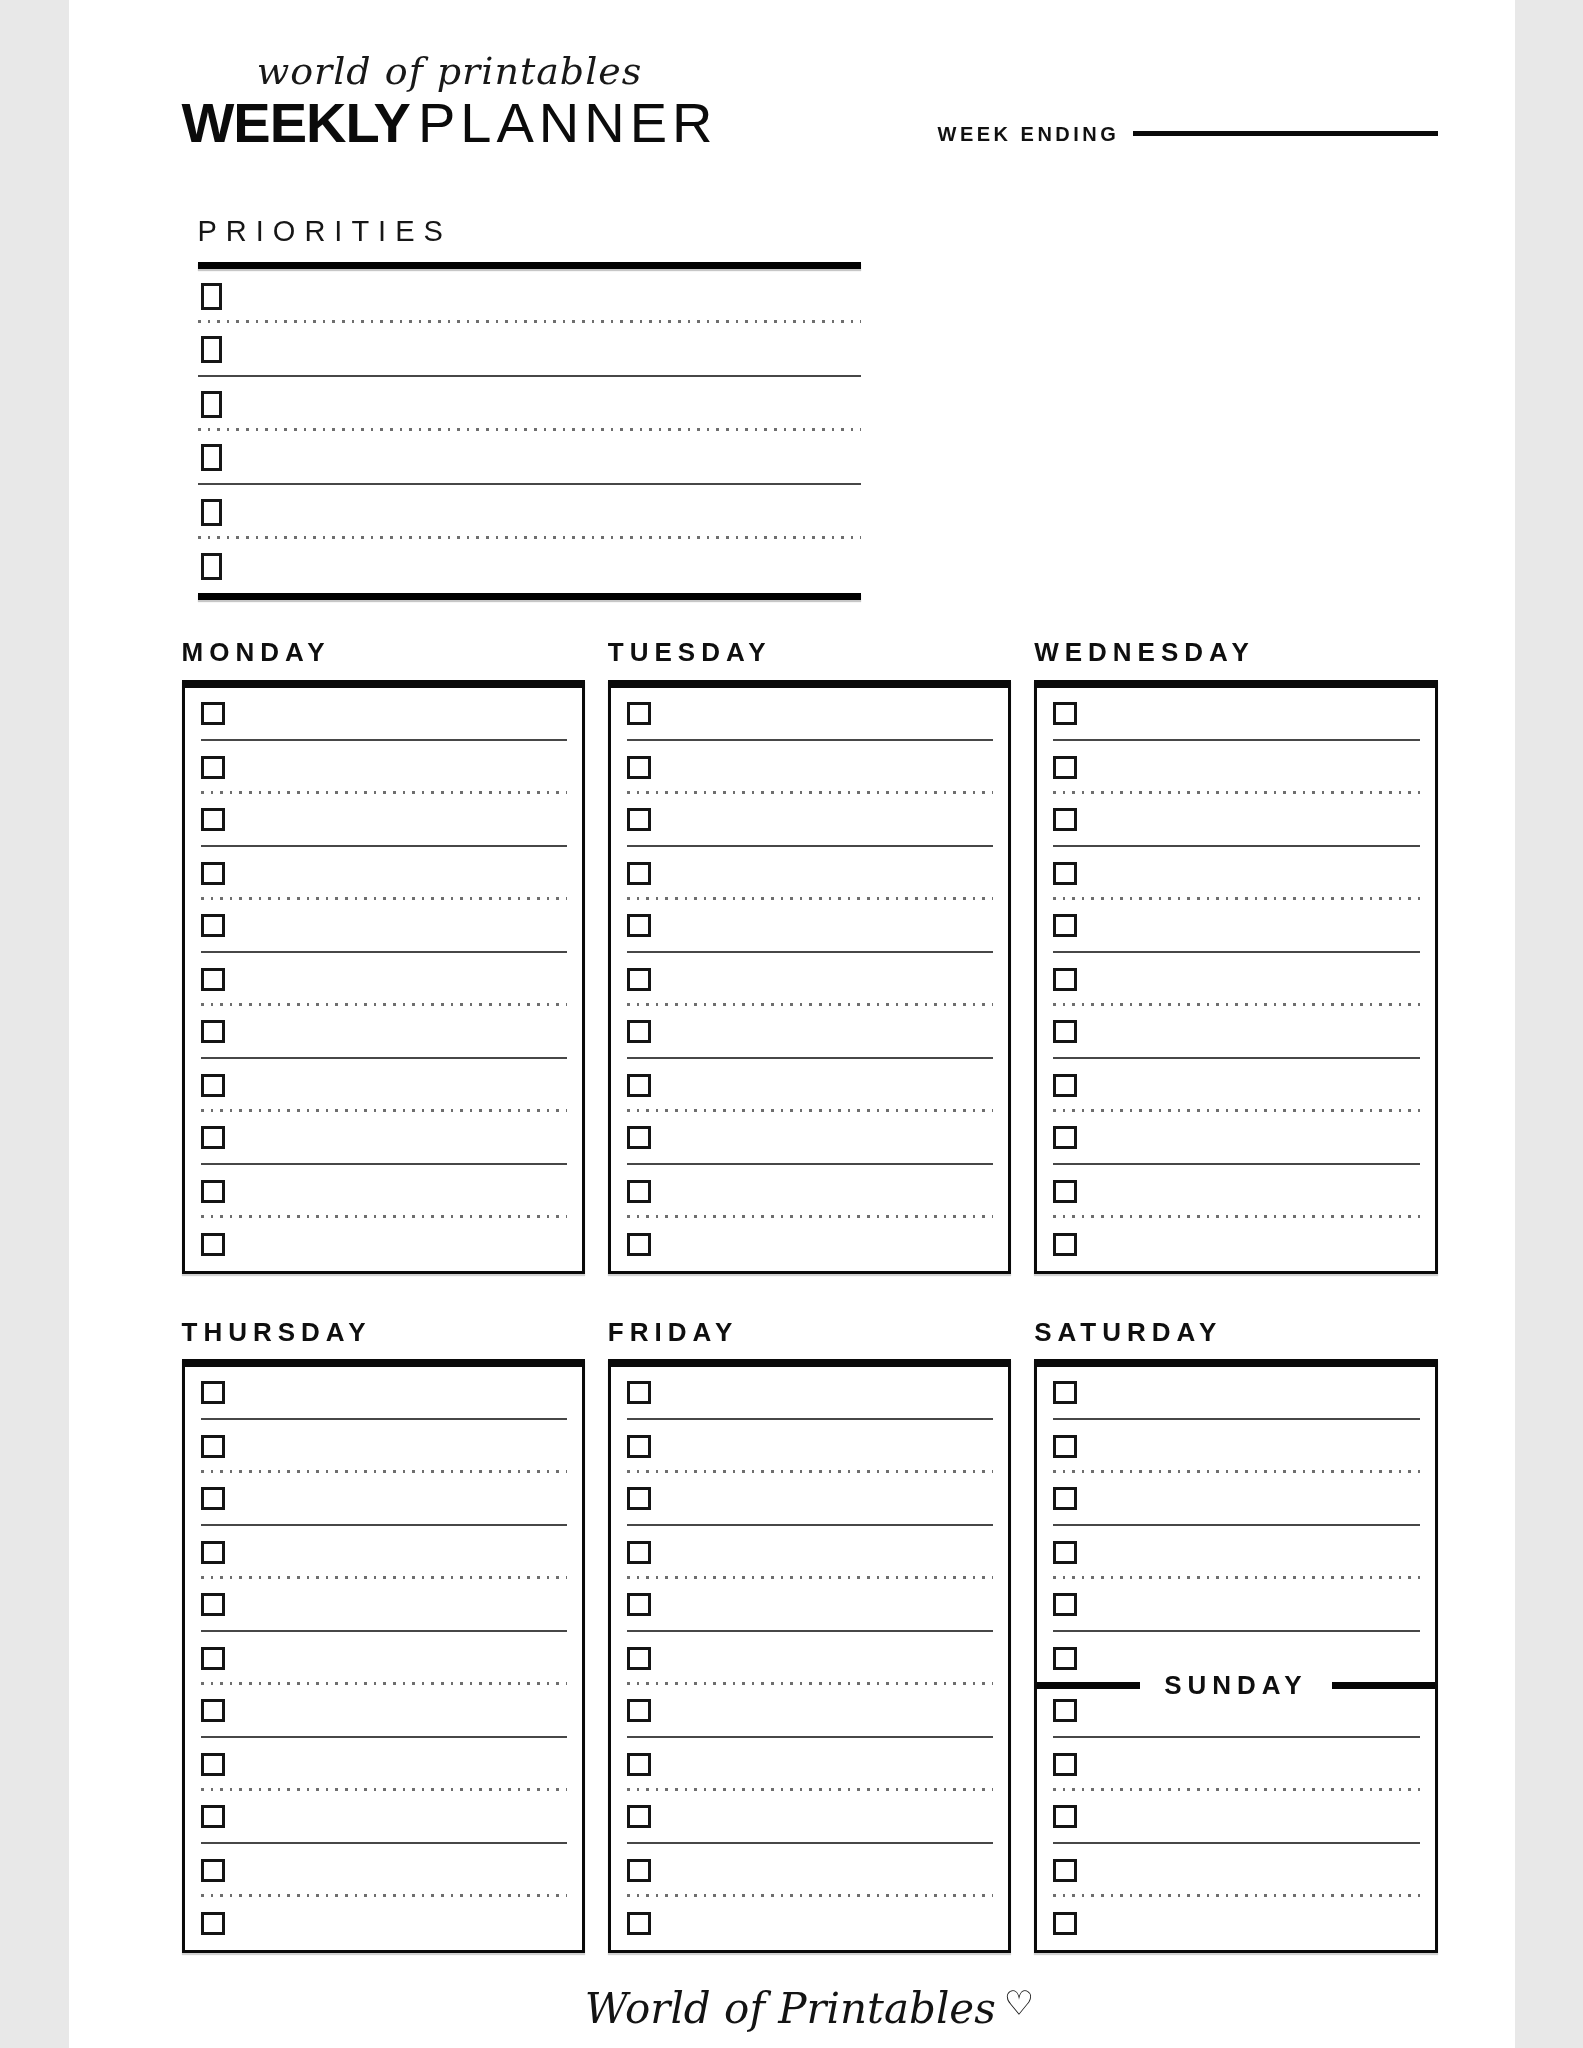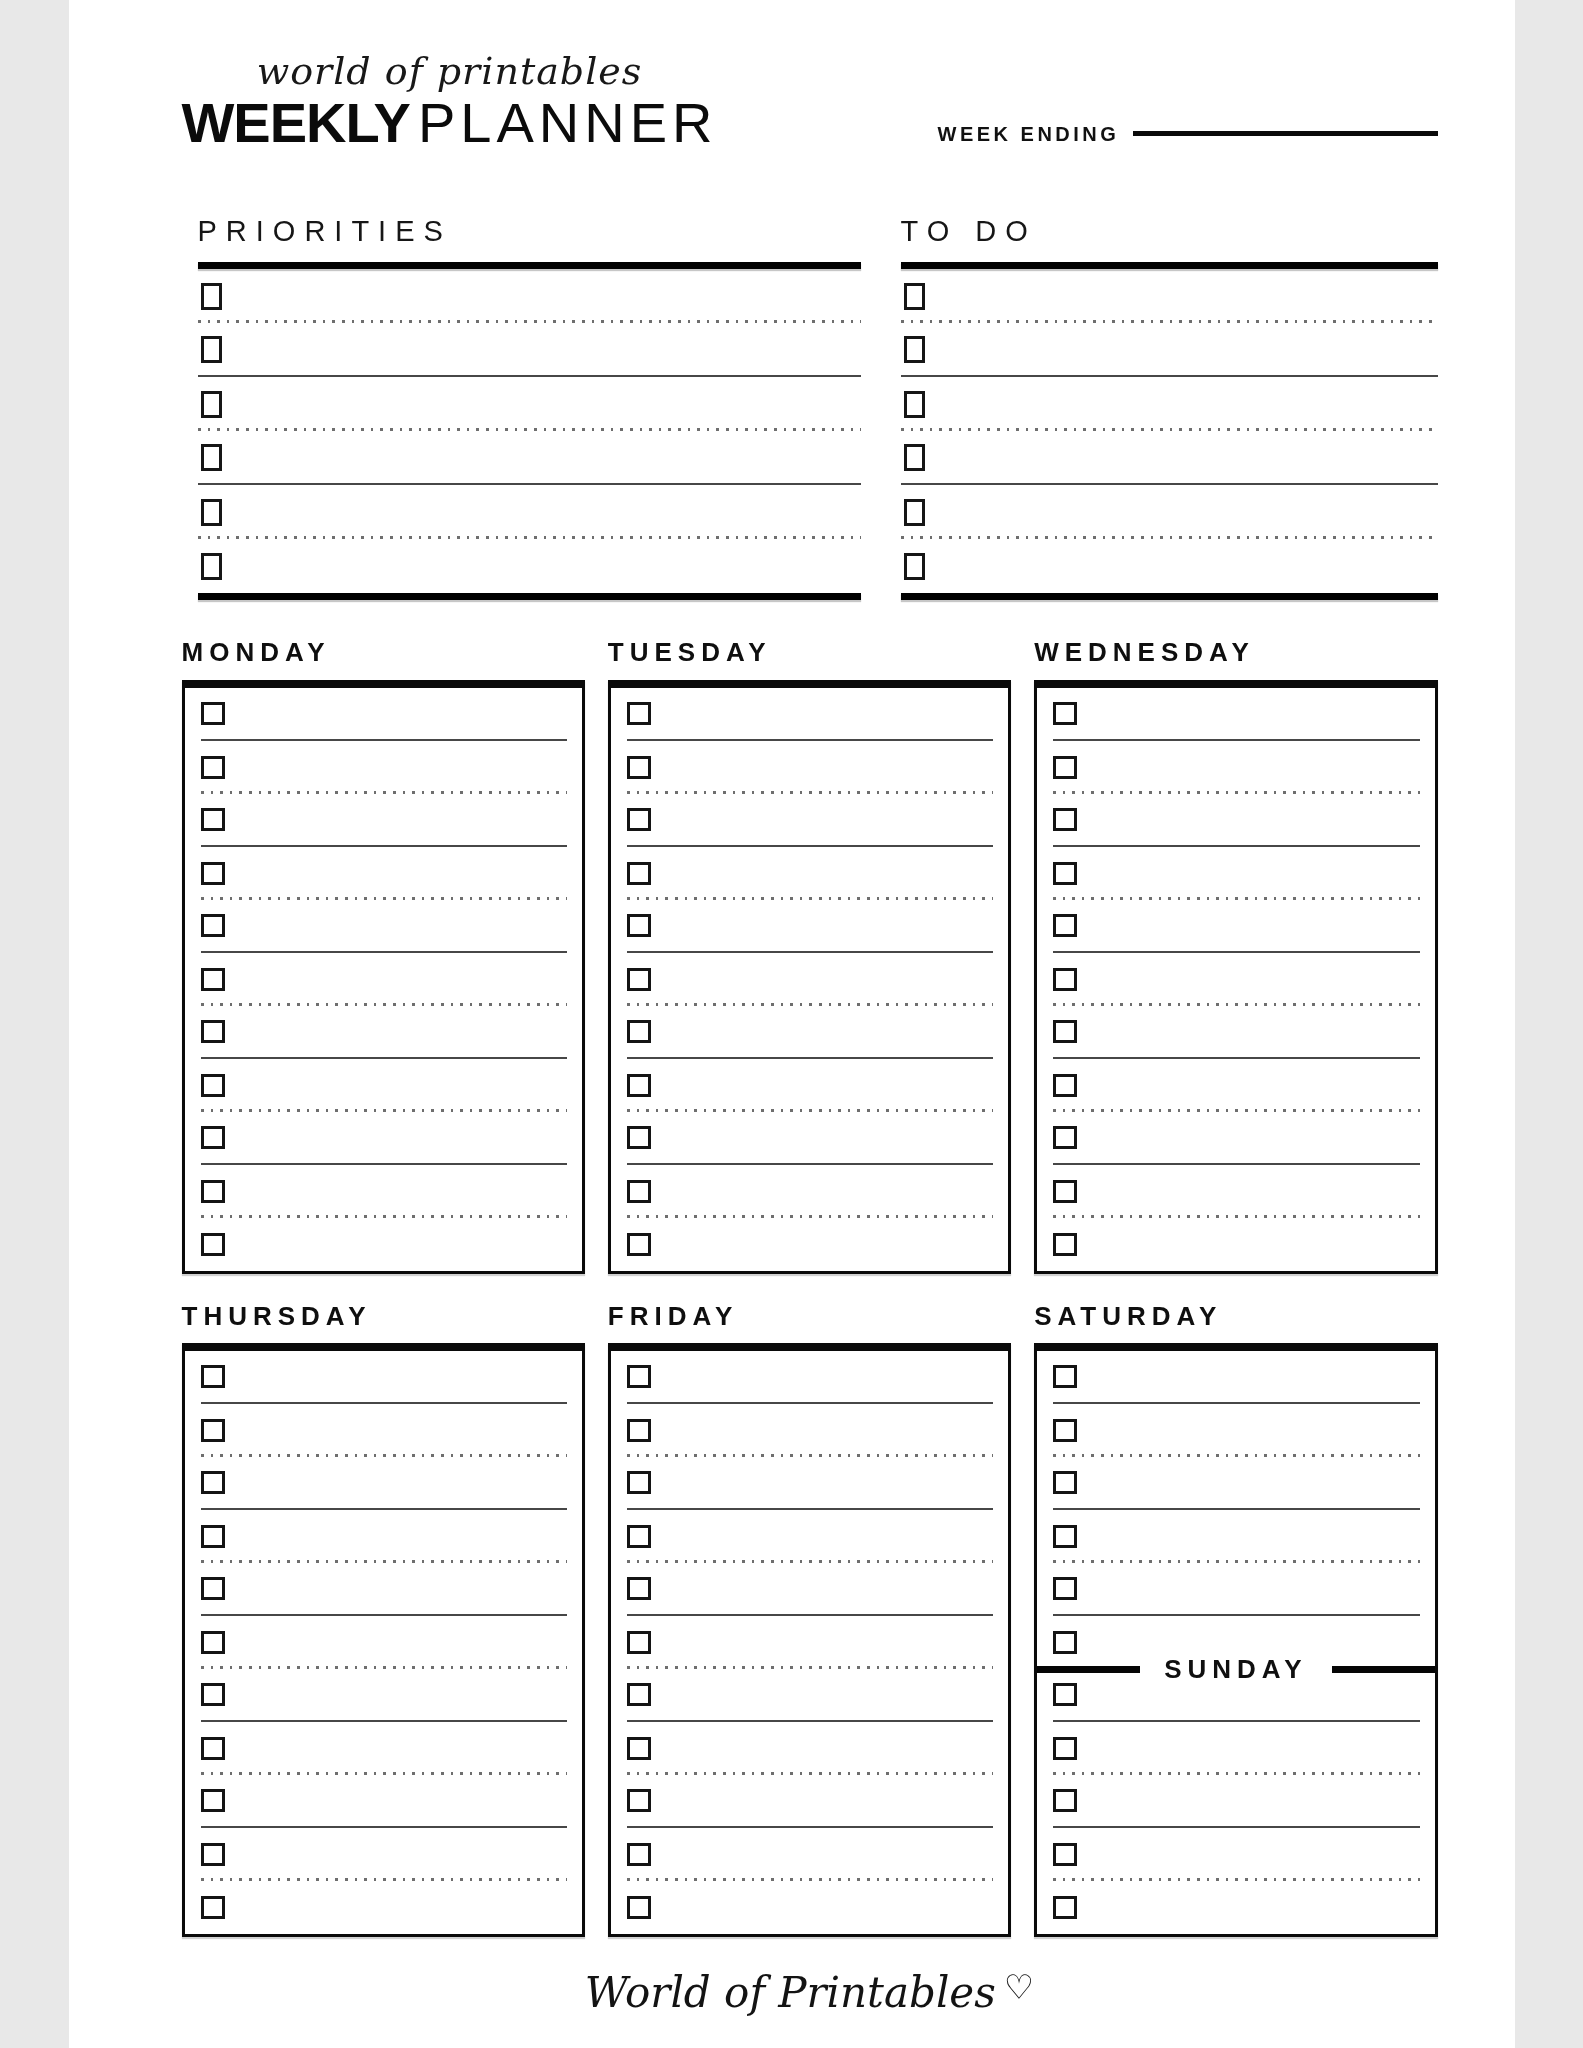--- a/index.html
+++ b/index.html
@@ -59,21 +59,21 @@
     background-repeat: no-repeat;
   }
   .checkbox { width: 21px; height: 27px; border: 3px solid #161616; background: #fff; margin-left: 3px; flex: 0 0 auto; }
 
   .rows--day .row { height: 53px; }
   .rows--day .checkbox { width: 24px; height: 23px; margin-left: 0; border: 3px solid #141414; }
 
   
   .grid { display: grid; grid-template-columns: repeat(3, 1fr); gap: 0 23px; }
   .grid-1 { margin-top: 36px; }
-  .grid-2 { margin-top: 26px; }
+  .grid-2 { margin-top: 42px; }
   .day h3 {
     margin: 0 0 11px 0;
     text-align: left;
     font-size: 26px;
     font-weight: 700;
     letter-spacing: 6px;
     color: #0f0f0f;
     line-height: 1.25;
   }
   .daybox {
@@ -141,45 +141,20 @@
           </div>
           <div class="row dotted">
             <span class="checkbox"></span>
           </div>
           <div class="row">
             <span class="checkbox"></span>
           </div>
         </div>
       <div class="thick-line"></div>
     </div>
-    <div class="list list-right">
-      <h2>TO DO</h2>
-      <div class="thick-line"></div>
-      <div class="rows rows--wide">
-          <div class="row dotted">
-            <span class="checkbox"></span>
-          </div>
-          <div class="row solid">
-            <span class="checkbox"></span>
-          </div>
-          <div class="row dotted">
-            <span class="checkbox"></span>
-          </div>
-          <div class="row solid">
-            <span class="checkbox"></span>
-          </div>
-          <div class="row dotted">
-            <span class="checkbox"></span>
-          </div>
-          <div class="row">
-            <span class="checkbox"></span>
-          </div>
-        </div>
-      <div class="thick-line"></div>
-    </div>
   </div>
 
   <div class="grid grid-1">
     <div class="day">
       <h3>MONDAY</h3>
       <div class="daybox">
         <div class="rows rows--day">
             <div class="row solid">
               <span class="checkbox"></span>
             </div>

